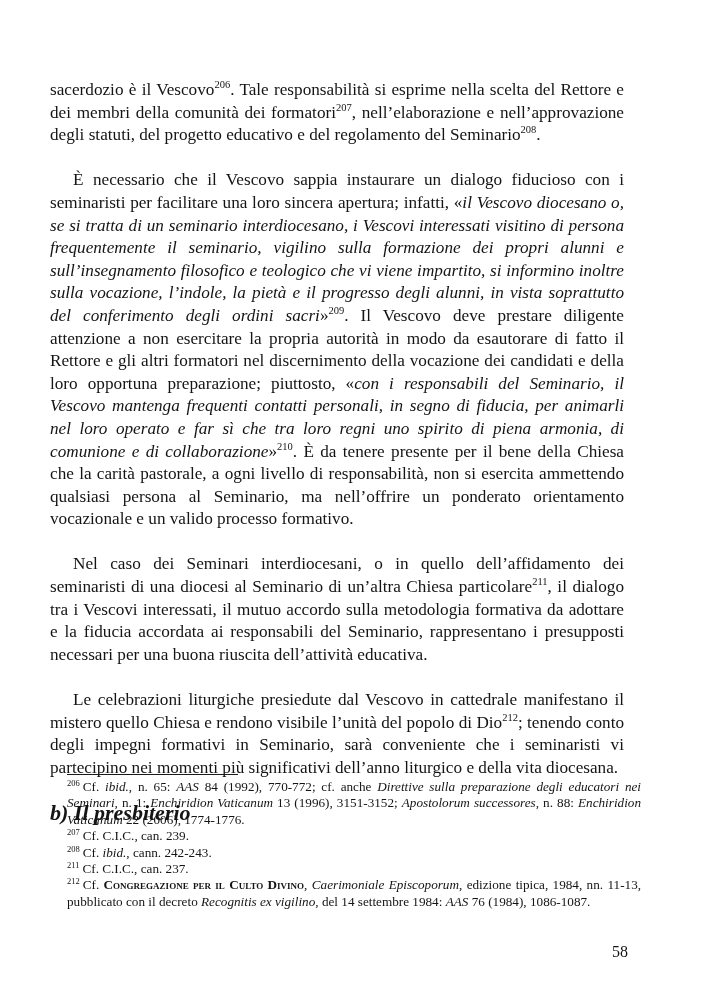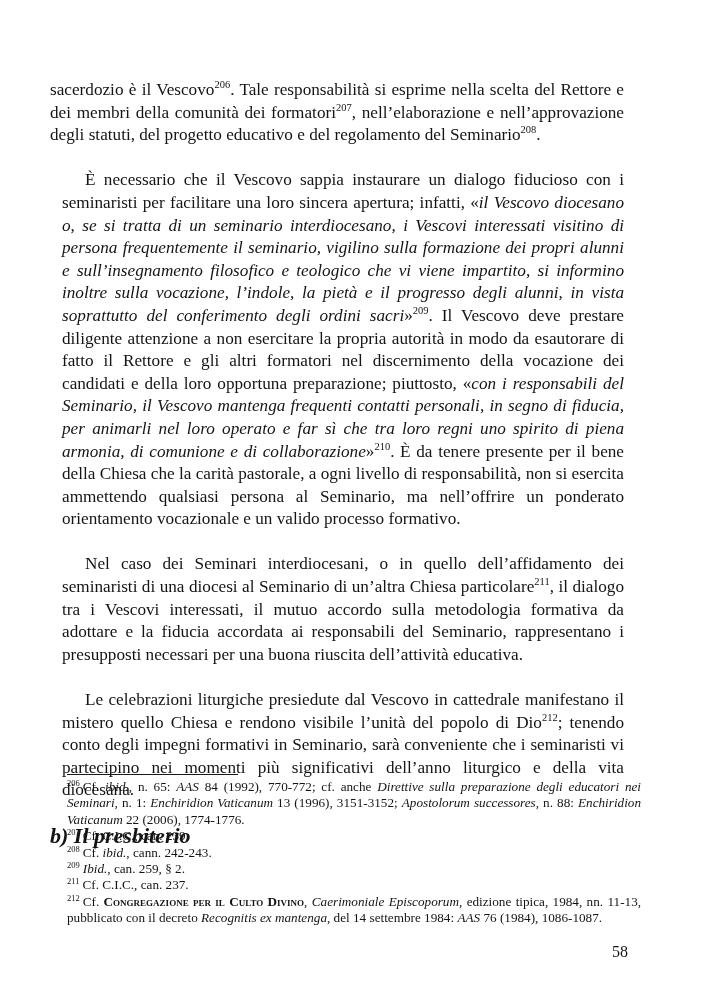--- a/index.html
+++ b/index.html
@@ -22,21 +22,20 @@
       width: 574px;
     }
     .body-text {
       font-size: 17.2px;
       line-height: 22.6px;
       text-align: justify;
       margin: 0;
     }
     .body-text.indent {
       text-indent: 23px;
-      margin-left: 12px;
     }
     .para-gap {
       height: 22.6px;
     }
     sup {
       font-size: 10.5px;
       line-height: 0;
       vertical-align: 0;
       position: relative;
       top: -7px;
@@ -104,18 +103,17 @@
   <p class="heading">b) Il presbiterio</p>
   <div class="para-gap"></div>
 
 </div>
 
 <div class="footnote-rule"></div>
 <div class="footnotes" id="footnotes">
     <p class="fn"><sup>206</sup><span>Cf. </span><i>ibid.</i><span>, n. 65: </span><i>AAS</i><span> 84 (1992), 770-772; cf. anche </span><i>Direttive sulla preparazione degli educatori nei Seminari,</i><span> n. 1: </span><i>Enchiridion Vaticanum</i><span> 13 (1996), 3151-3152; </span><i>Apostolorum successores</i><span>, n. 88: </span><i>Enchiridion Vaticanum</i><span> 22 (2006), 1774-1776.</span></p>
     <p class="fn"><sup>207</sup><span>Cf. C.I.C., can. 239.</span></p>
     <p class="fn"><sup>208</sup><span>Cf. </span><i>ibid.</i><span>, cann. 242-243.</span></p>
-    <p class="fn"><sup>209</sup><i>Ibid.</i><span>, can. 259, § 2.</span></p>
     <p class="fn"><sup>211</sup><span>Cf. C.I.C., can. 237.</span></p>
-    <p class="fn"><sup>212</sup><span>Cf. </span><span class="sc">Congregazione per il Culto Divino</span><span>, </span><i>Caerimoniale Episcoporum</i><span>, edizione tipica, 1984, nn. 11-13, pubblicato con il decreto </span><i>Recognitis ex mantenga</i><span>, del 14 settembre 1984: </span><i>AAS</i><span> 76 (1984), 1086-1087.</span></p>
+    <p class="fn"><sup>212</sup><span>Cf. </span><span class="sc">Congregazione per il Culto Divino</span><span>, </span><i>Caerimoniale Episcoporum</i><span>, edizione tipica, 1984, nn. 11-13, pubblicato con il decreto </span><i>Recognitis ex vigilino</i><span>, del 14 settembre 1984: </span><i>AAS</i><span> 76 (1984), 1086-1087.</span></p>
   </div>
 
 <div class="page-number">58</div>
 
 </body></html>

